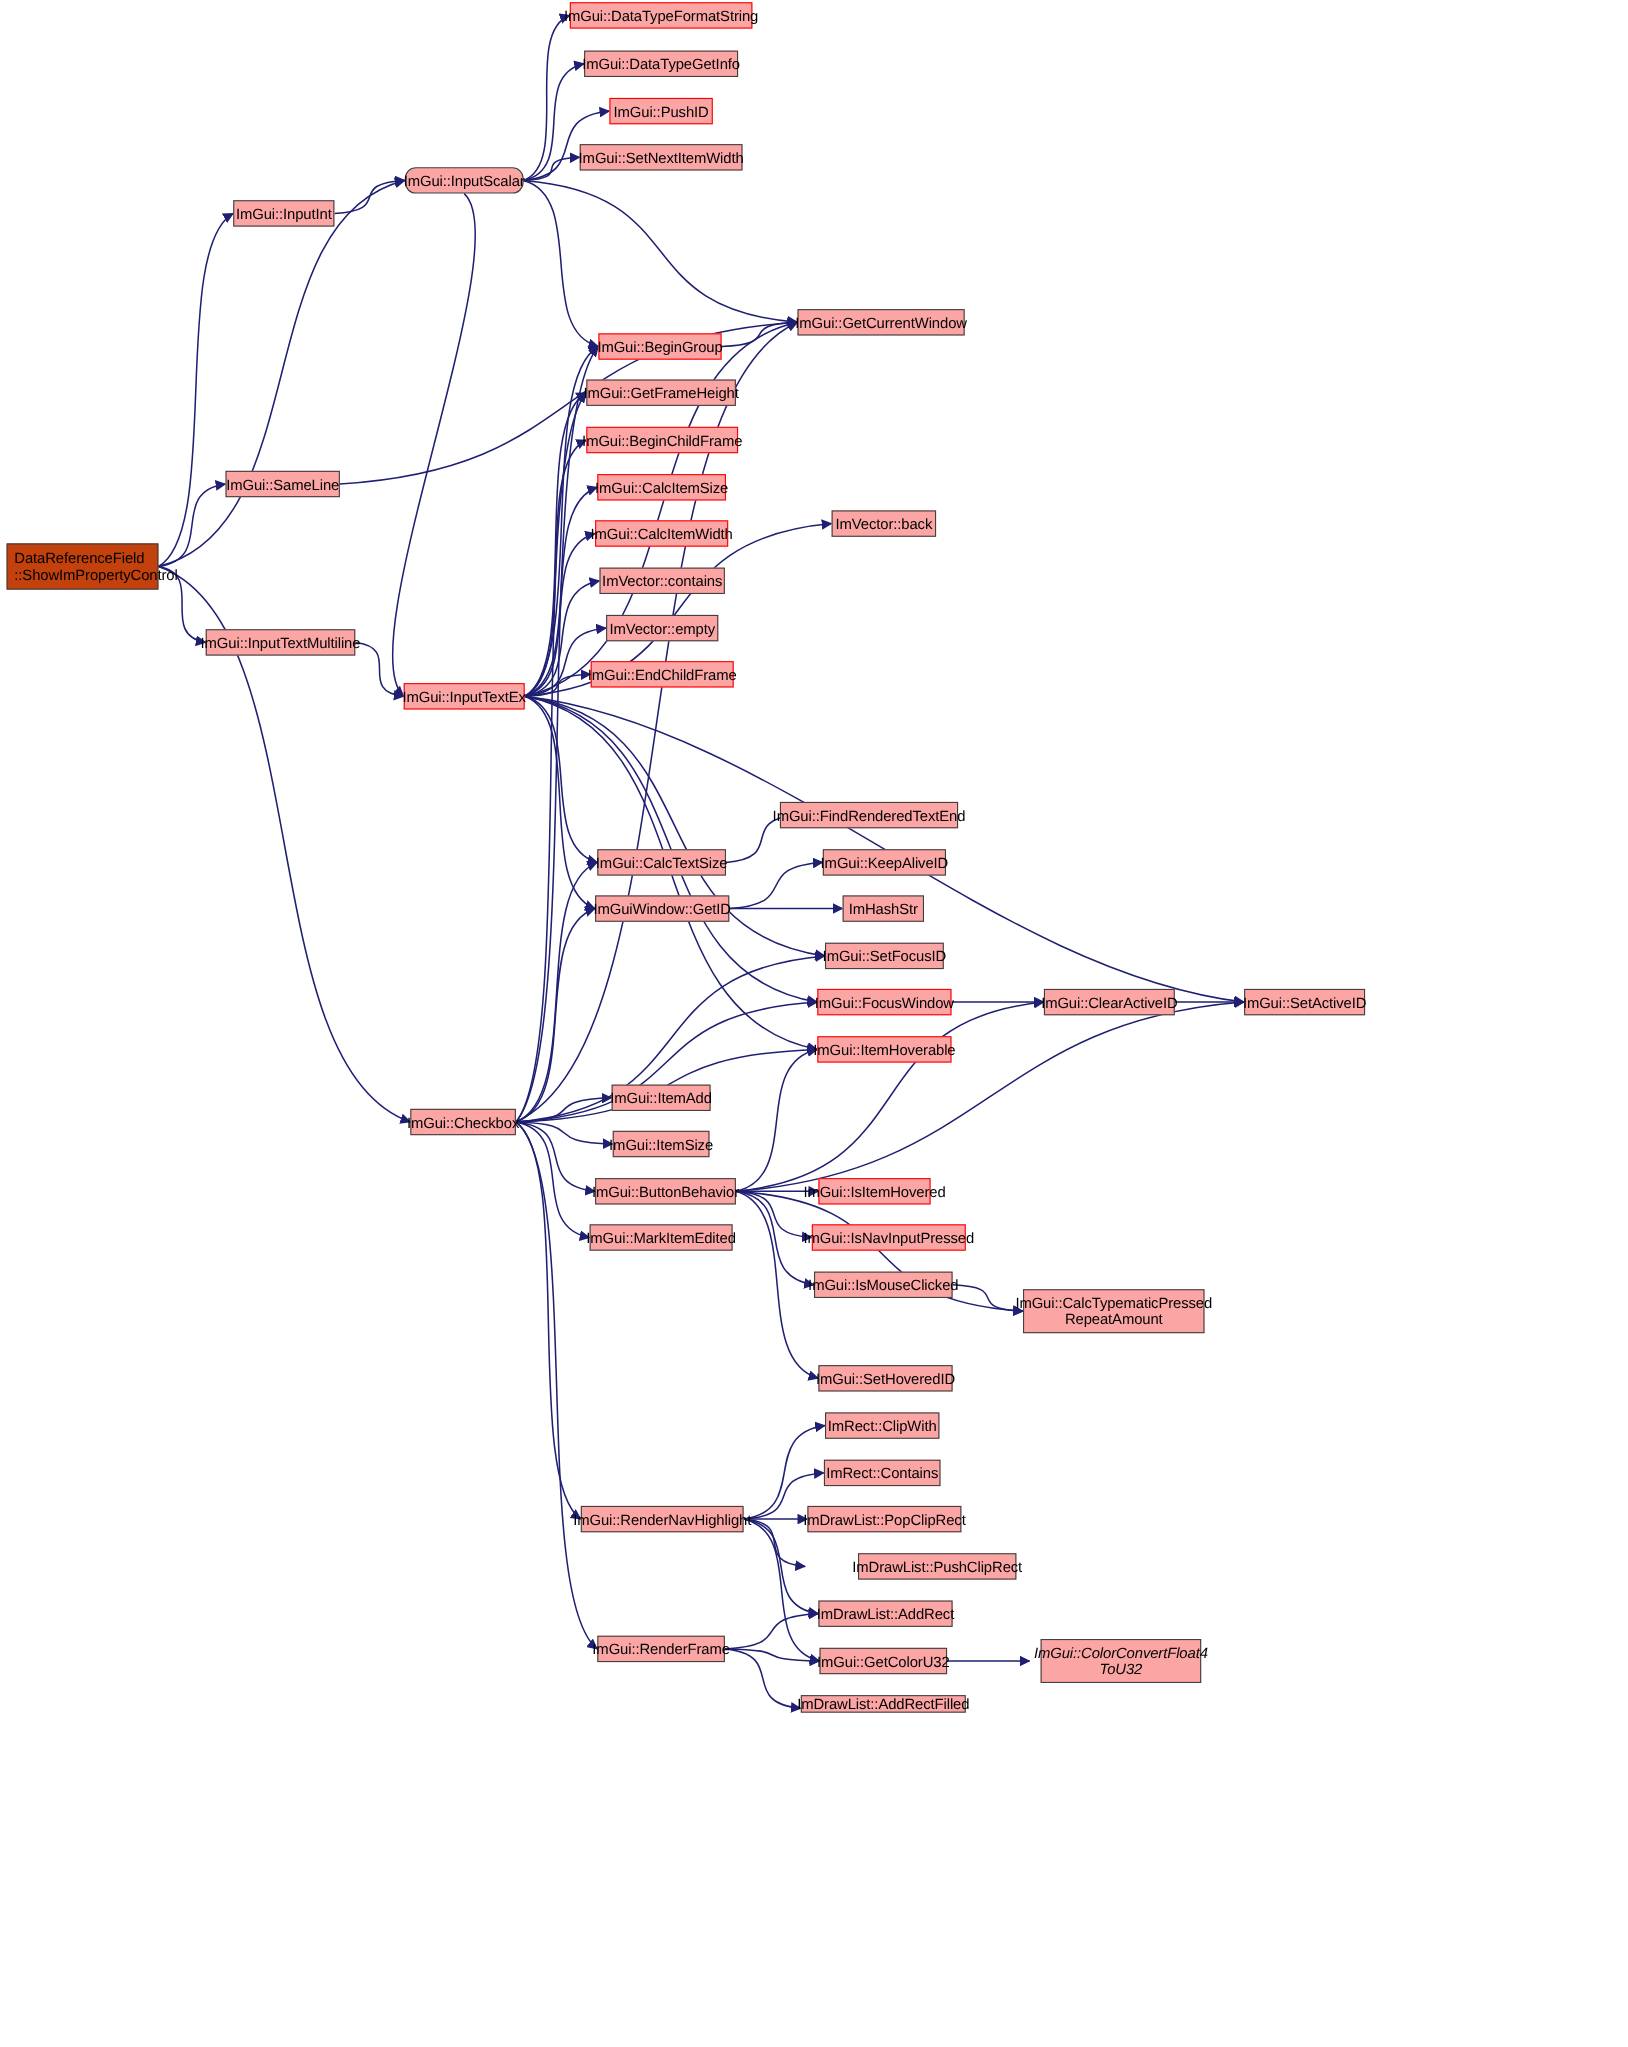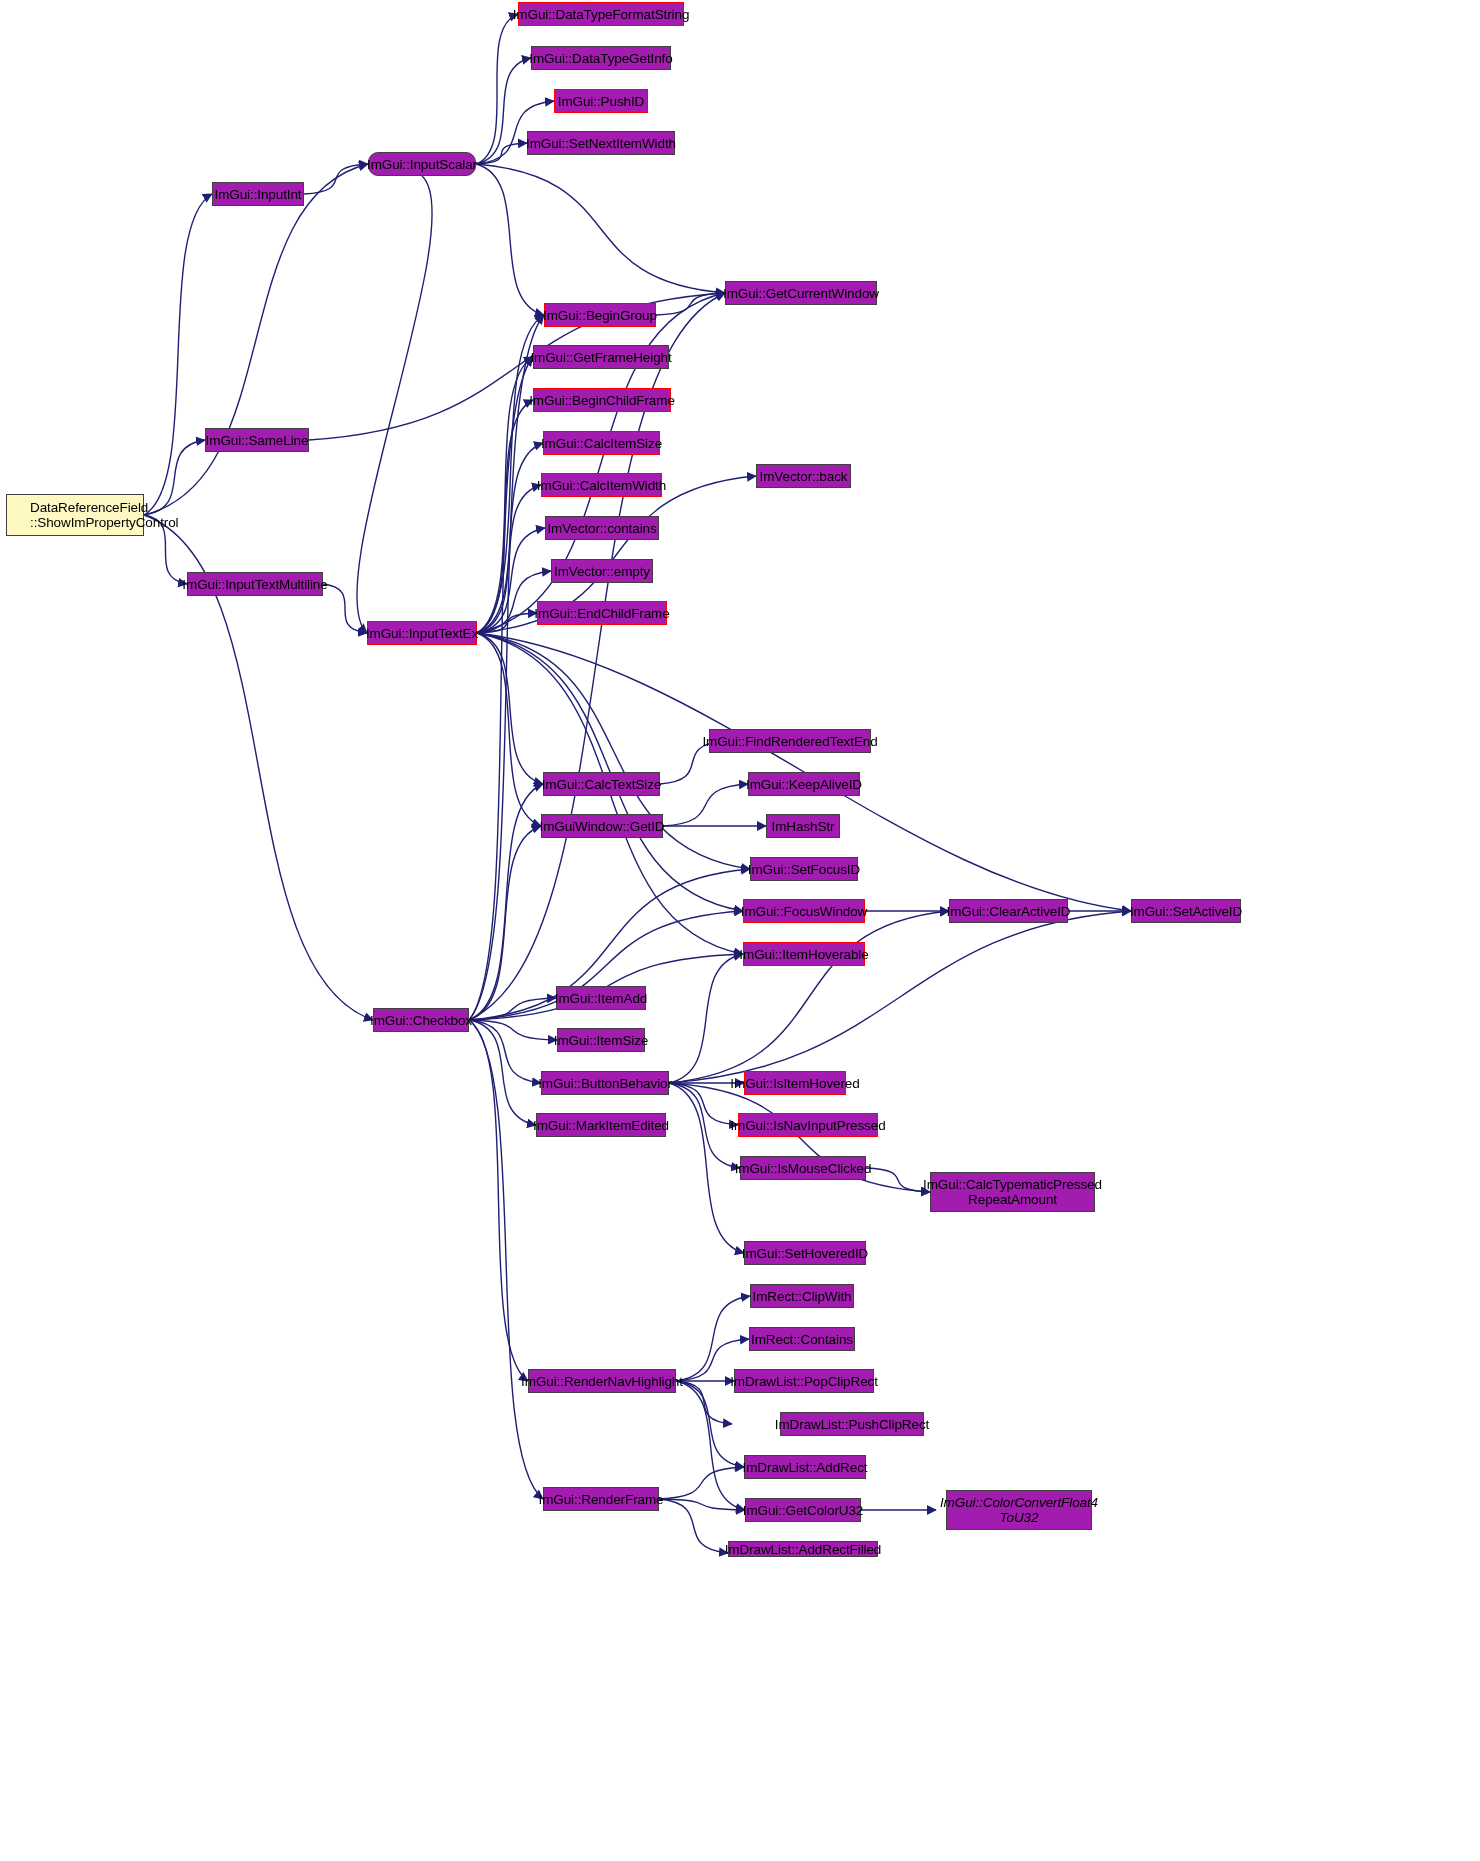--- a/index.html
+++ b/index.html
@@ -8,35 +8,35 @@
     width:1480px;
     height:1861px;
     background:#ffffff;
     font-family:"Liberation Sans", sans-serif;
     overflow:hidden;
   }
   #edges{position:absolute;left:0;top:0;width:1480px;height:1861px;}
   .node{
     position:absolute;
     box-sizing:border-box;
-    background:#a21caf;
+    background:#fca5a5;
     border:1px solid #404040;
     display:flex;
     align-items:center;
     justify-content:center;
     text-align:center;
     color:#000000;
     font-size:13.5px;
     line-height:15px;
     white-space:pre-line;
     letter-spacing:-0.1px;
     padding:0 4px;
   }
   .node.red{border:1px solid #ff0000;}
-  .node.root{background:#fef9c3;border:1px solid #404040;justify-content:flex-start;text-align:left;padding-left:23px;}
+  .node.root{background:#c2410c;border:1px solid #404040;justify-content:flex-start;text-align:left;padding-left:6px;}
 </style>
 </head>
 <body>
 
 <div id="graph-root">
   <svg id="edges" viewBox="0 0 1480 1861" xmlns="http://www.w3.org/2000/svg">
     <defs>
       <marker id="arrow" viewBox="0 0 10 10" refX="9.2" refY="5" markerWidth="7" markerHeight="7" orient="auto-start-reverse">
         <path d="M 0 0 L 10 5 L 0 10 z" fill="#1f1f73"></path>
       </marker>

